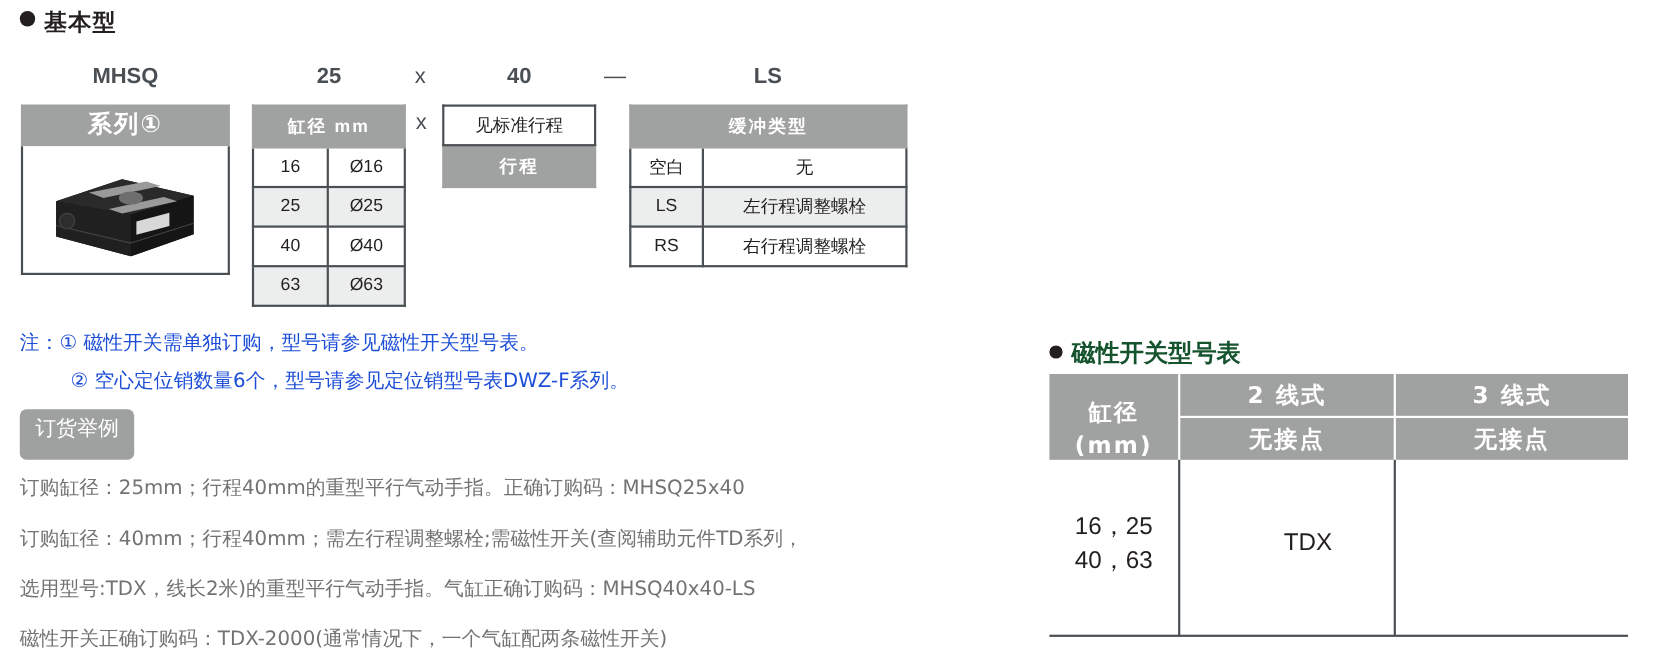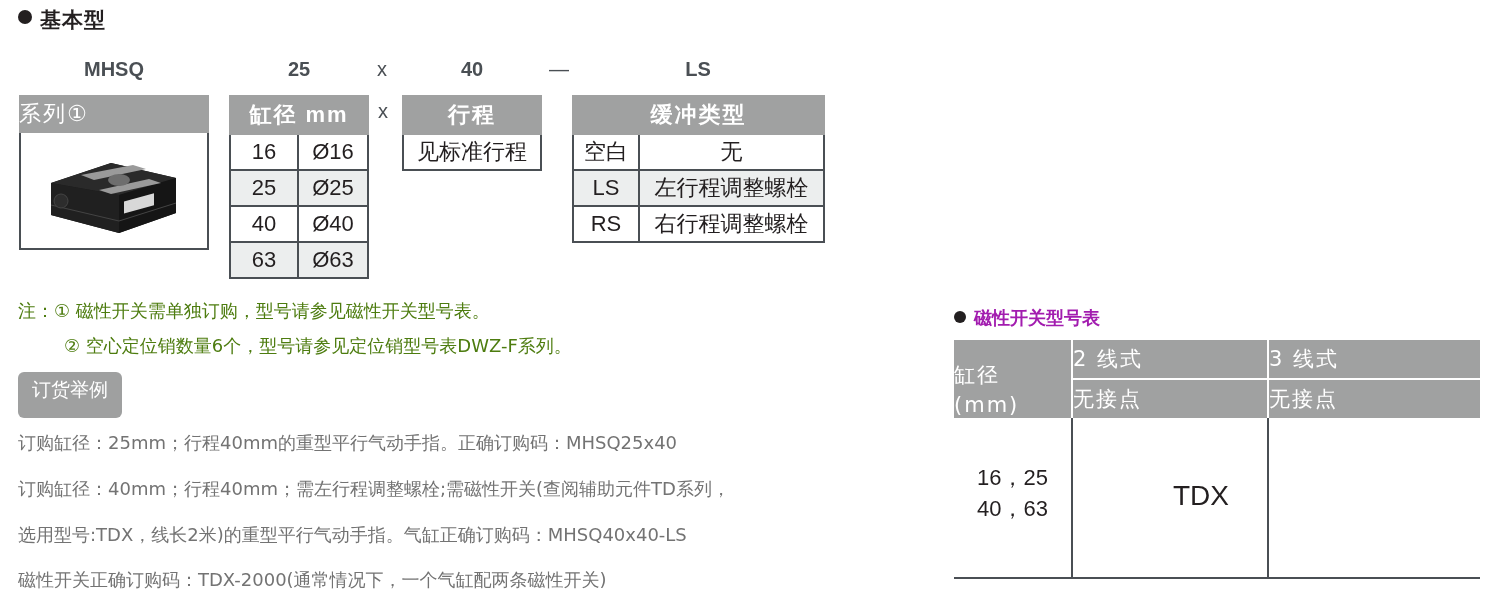--- a/index.html
+++ b/index.html
@@ -3,30 +3,30 @@
 <meta charset="utf-8">
 <style>
   html, body { margin:0; padding:0; background:#ffffff; }
   body { width:1505px; height:598px; position:relative; overflow:hidden;
          font-family:"DejaVu Sans", "Liberation Sans", sans-serif; color:#231f20; }
   .abs { position:absolute; }
   .title { left:18px; top:6px; font-size:21px; font-weight:bold; color:#231f20; letter-spacing:1px; }
   .title .dot { display:inline-block; width:14px; height:14px; border-radius:50%; background:#231f20; margin-right:8px; vertical-align:middle; position:relative; top:-4px; }
   .code { top:58px; font-size:20px; font-weight:bold; color:#4a4f54; font-family:"Liberation Sans", sans-serif; text-align:center; }
   .xsym { font-size:20px; color:#4a4f54; font-family:"Liberation Sans", sans-serif; }
-  .hdr { background:#a0a1a1; color:#ffffff; font-weight:normal; font-size:22px; text-align:left; box-sizing:border-box; letter-spacing:2px; }
+  .hdr { background:#a0a1a1; color:#ffffff; font-weight:bold; font-size:22px; text-align:center; box-sizing:border-box; letter-spacing:2px; }
   .box { border:2px solid #4a4f54; border-top:none; box-sizing:border-box; background:#fff; }
   table.t { border-collapse:collapse; position:absolute; font-family:"Liberation Sans","DejaVu Sans",sans-serif; }
-  table.t td { border:2px solid #4a4f54; text-align:center; font-size:22px; color:#231f20; padding:0; height:36px; box-sizing:border-box; }
+  table.t td { border:2px solid #4a4f54; text-align:center; font-size:16px; color:#231f20; padding:0; height:36px; box-sizing:border-box; }
   table.t tr.alt td { background:#eceeee; }
   table.t td.hd { background:#a0a1a1; color:#fff; font-weight:bold; border-color:#a0a1a1; letter-spacing:2px; }
-  .note { font-size:18px; color:#4d7c0f; }
+  .note { font-size:18px; color:#1d4ed8; }
   .badge { left:18px; top:372px; width:104px; height:46px; background:#9fa0a0; border-radius:6px; color:#fff; font-size:19px; line-height:34px; text-align:center; }
   .ex { left:18px; font-size:18px; color:#737373; white-space:nowrap; }
-  .sub-title { left:954px; top:306px; font-size:18px; font-weight:bold; color:#a21caf; }
+  .sub-title { left:954px; top:306px; font-size:22px; font-weight:bold; color:#14532d; }
   .sub-title .dot { display:inline-block; width:12px; height:12px; border-radius:50%; background:#231f20; margin-right:8px; vertical-align:middle; position:relative; top:-2px; }
   .mag { left:954px; top:340px; width:526px; }
 </style>
 </head>
 <body>
 
 <div class="abs title">
   <span class="dot"></span><span>基本型</span>
 </div>
 
@@ -76,24 +76,24 @@
         <td>Ø63</td>
       </tr>
 </tbody>
   </table>
 
 <div class="abs xsym" style="left:378px;top:100px;">x</div>
 
 <table class="t" style="left:402px;top:95px;width:140px;">
   <tbody>
       <tr>
-        <td class="hd" style="height:38px;">行程</td>
+        <td>见标准行程</td>
       </tr>
   <tr>
-        <td>见标准行程</td>
+        <td class="hd" style="height:38px;">行程</td>
       </tr>
 </tbody>
   </table>
 
 <table class="t" style="left:572px;top:95px;width:253px;">
   <tbody>
       <tr>
         <td class="hd" colspan="2" style="height:38px;text-align:center;">缓冲类型</td>
       </tr>
   <tr>
@@ -135,14 +135,14 @@
   <div class="abs hdr" style="left:315px;top:0;width:211px;height:38px;line-height:38px;font-size:21px;">3 线式</div>
   <div class="abs hdr" style="left:315px;top:40px;width:211px;height:38px;line-height:38px;font-size:21px;">无接点</div>
 
   <div class="abs" style="left:117px;top:78px;width:2px;height:160px;background:#4a4f54;"></div>
   <div class="abs" style="left:313px;top:78px;width:2px;height:160px;background:#4a4f54;"></div>
   <div class="abs" style="left:0;top:237px;width:526px;height:2px;background:#4a4f54;"></div>
   <div class="abs" style="left:0;top:122px;width:117px;text-align:center;font-size:22px;line-height:31px;font-family:'Liberation Sans',sans-serif;">
     <div>16，25</div>
     <div>40，63</div>
   </div>
-  <div class="abs" style="left:131px;top:140px;width:232px;text-align:center;font-size:28px;font-family:'Liberation Sans',sans-serif;">TDX</div>
+  <div class="abs" style="left:119px;top:140px;width:232px;text-align:center;font-size:22px;font-family:'Liberation Sans',sans-serif;">TDX</div>
 </div>
 
 </body></html>

